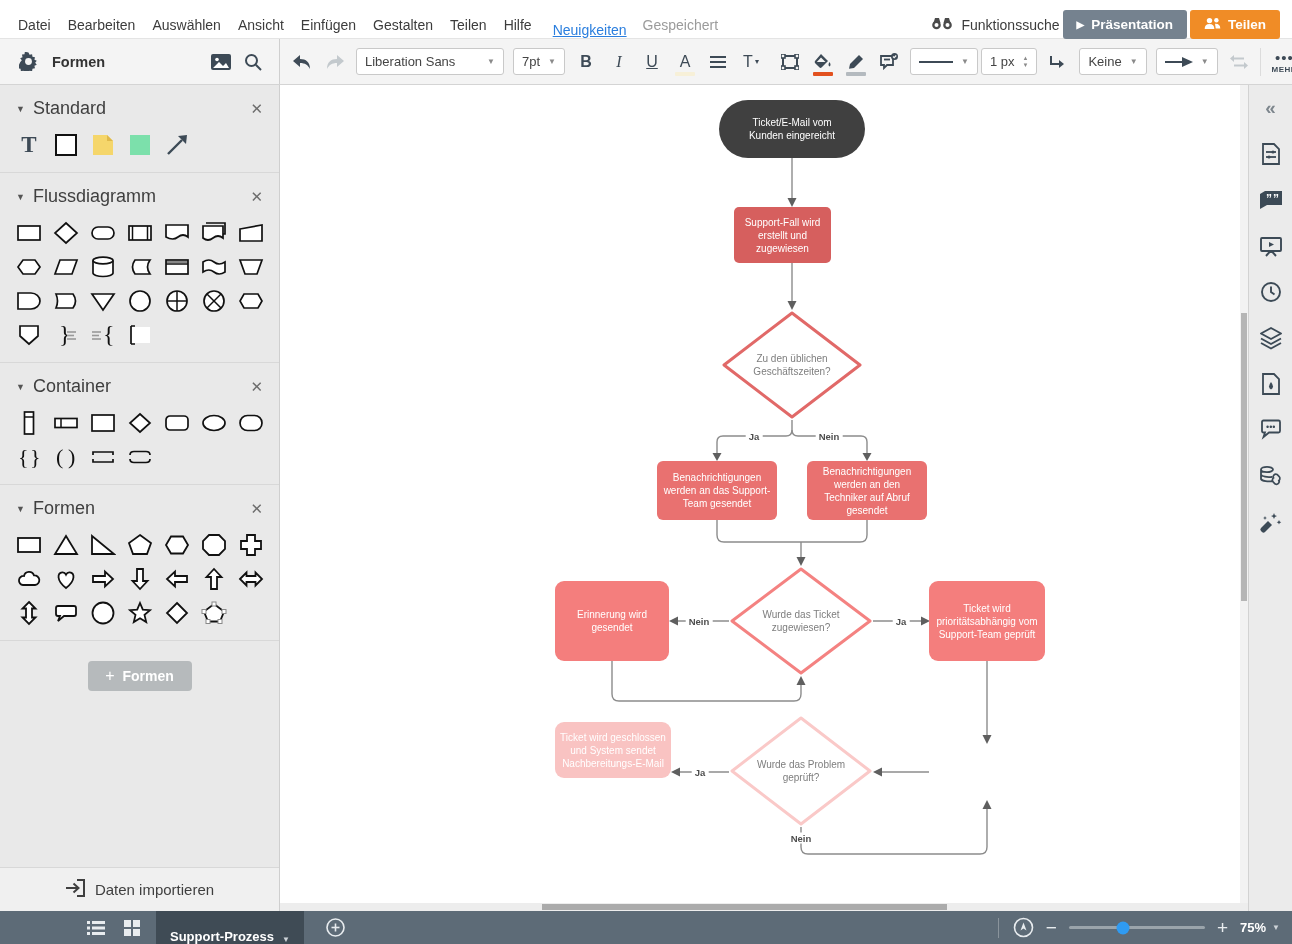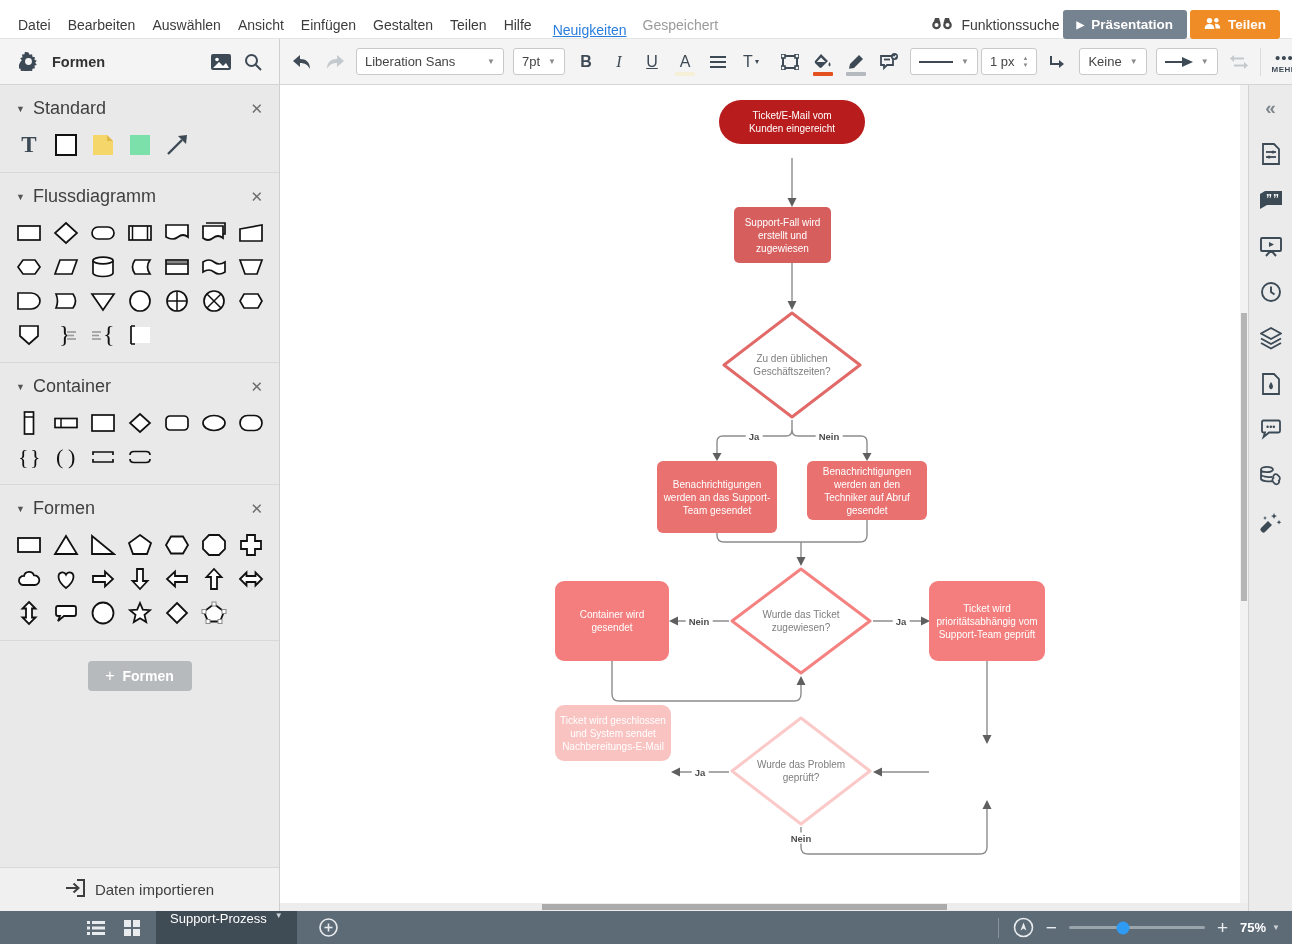--- a/index.html
+++ b/index.html
@@ -74,21 +74,21 @@
 
   
   .right-rail { width:44px; background:#ebebeb; border-left:1px solid #d2d2d2; display:flex; flex-direction:column; align-items:center; padding-top:10px; gap:20px; flex:none; }
   .rail-icon { width:26px; height:26px; display:flex; align-items:center; justify-content:center; color:#3c4a56; }
   .rail-icon.gray { color:#7d868d; font-size:19px; font-weight:bold; }
 
   
   .bottombar { height:33px; background:#5d6b77; display:flex; align-items:center; flex:none; color:#eef1f3; }
   .bb-left { display:flex; align-items:center; height:100%; }
   .bb-icon { display:flex; align-items:center; justify-content:center; width:36px; height:100%; color:#e8ecef; }
-  .bb-tab { height:100%; background:#3f4b55; display:flex; align-items:flex-start; padding:0 14px; gap:8px; font-size:13px; font-weight:normal; color:#fff; margin-left:6px; }
+  .bb-tab { height:100%; background:#3f4b55; display:flex; align-items:flex-end; padding:0 14px; gap:8px; font-size:13px; font-weight:bold; color:#fff; margin-left:6px; }
   .bb-tab .caret { font-size:8px; color:#cdd3d8; }
   .bb-plus { margin-left:14px; }
   .bb-right { margin-left:auto; display:flex; align-items:center; height:100%; padding-right:12px; gap:12px; }
   .bb-sep { width:1px; height:20px; background:#8a949c; margin-right:2px; }
   .zoom-slider { position:relative; width:136px; height:3px; background:#9aa4ab; border-radius:2px; }
   .zoom-slider .dot { position:absolute; top:50%; left:40%; width:13px; height:13px; background:#2f9bf2; border-radius:50%; transform:translate(-50%,-50%); }
   .zoom-pct { font-size:13px; font-weight:bold; color:#fff; display:flex; align-items:center; gap:6px; }
 </style>
 </head>
 <body>
@@ -719,55 +719,55 @@
             <polygon points="702.5,650 711.5,650 707,659" fill="#5f5f5f" stroke="none"></polygon>
           <path d="M649 687 H602"></path>
             <polygon points="602,682.5 602,691.5 593,687" fill="#5f5f5f" stroke="none"></polygon>
           <path d="M449 687 H400"></path>
             <polygon points="400,682.5 400,691.5 391,687" fill="#5f5f5f" stroke="none"></polygon>
           <path d="M521 742 V762 Q521 769 528 769 H700 Q707 769 707 762 V724"></path>
           <polygon points="702.5,724 711.5,724 707,715" fill="#5f5f5f" stroke="none"></polygon>
         </g>
       </svg>
 
-      <div class="node" style="left: 439px; top: 15px; width: 146px; height: 44px; border-radius: 29px; padding: 0px 18px; background-color: #b91c1c;">Ticket/E-Mail vom Kunden eingereicht</div>
+      <div class="node" style="left: 439px; top: 15px; width: 146px; height: 58px; border-radius: 29px; padding: 0px 18px; background-color: #404040;">Ticket/E-Mail vom Kunden eingereicht</div>
 
       <div class="node" style="left: 454px; top: 122px; width: 97px; height: 56px; border-radius: 5px; background-color: rgb(214, 95, 94);">Support-Fall wird erstellt und zugewiesen</div>
 
       <div class="diamond" style="left:441px; top:225px; width:142px; height:110px;">
         <svg viewBox="0 0 142 110">
             <polygon points="71,3 139,55 71,107 3,55" fill="#fff" stroke-width="3" stroke-linejoin="round" stroke="#e16968"></polygon>
           </svg>
         <div class="dtext">Zu den üblichen Geschäftszeiten?</div>
       </div>
 
-      <div class="node" style="left: 377px; top: 376px; width: 120px; height: 72px; border-radius: 6px; background-color: rgb(233, 113, 112);">Benachrichtigungen werden an das Support-Team gesendet</div>
+      <div class="node" style="left: 377px; top: 376px; width: 120px; height: 59px; border-radius: 6px; background-color: rgb(233, 113, 112);">Benachrichtigungen werden an das Support-Team gesendet</div>
 
       <div class="node" style="left: 527px; top: 376px; width: 120px; height: 59px; border-radius: 6px; background-color: rgb(233, 113, 112);">Benachrichtigungen werden an den Techniker auf Abruf gesendet</div>
 
       <div class="diamond" style="left:449px; top:481px; width:144px; height:110px;">
         <svg viewBox="0 0 144 110">
             <polygon points="72,3 141,55 72,107 3,55" fill="#fff" stroke-width="3" stroke-linejoin="round" stroke="#f48281"></polygon>
           </svg>
         <div class="dtext">Wurde das Ticket zugewiesen?</div>
       </div>
 
-      <div class="node" style="left: 275px; top: 496px; width: 114px; height: 80px; border-radius: 9px; background-color: rgb(244, 126, 125);">Container wird gesendet</div>
+      <div class="node" style="left: 275px; top: 496px; width: 114px; height: 80px; border-radius: 9px; background-color: rgb(244, 126, 125);">Erinnerung wird gesendet</div>
 
       <div class="node" style="left: 649px; top: 496px; width: 116px; height: 80px; border-radius: 9px; background-color: rgb(244, 126, 125);">Ticket wird prioritätsabhängig vom Support-Team geprüft</div>
 
 
       <div class="diamond" style="left:449px; top:630px; width:144px; height:112px;">
         <svg viewBox="0 0 144 112">
             <polygon points="72,3 141,56 72,109 3,56" fill="#fff" stroke-width="3" stroke-linejoin="round" stroke="#fac9c8"></polygon>
           </svg>
         <div class="dtext">Wurde das Problem geprüft?</div>
       </div>
 
-      <div class="node" style="left: 275px; top: 620px; width: 116px; height: 56px; border-radius: 9px; padding: 0px 2px; background-color: rgb(249, 195, 194);">Ticket wird geschlossen und System sendet Nachbereitungs-E-Mail</div>
+      <div class="node" style="left: 275px; top: 637px; width: 116px; height: 56px; border-radius: 9px; padding: 0px 2px; background-color: rgb(249, 195, 194);">Ticket wird geschlossen und System sendet Nachbereitungs-E-Mail</div>
 
       <span class="edge-label" style="left:474px; top:351px;">Ja</span>
       <span class="edge-label" style="left:549px; top:351px;">Nein</span>
       <span class="edge-label" style="left:419px; top:536px;">Nein</span>
       <span class="edge-label" style="left:621px; top:536px;">Ja</span>
       <span class="edge-label" style="left:420px; top:687px;">Ja</span>
       <span class="edge-label" style="left:521px; top:753px;">Nein</span>
 
       <div class="vscroll">
           <div class="thumb" style="top:228px; height:288px;"></div>

